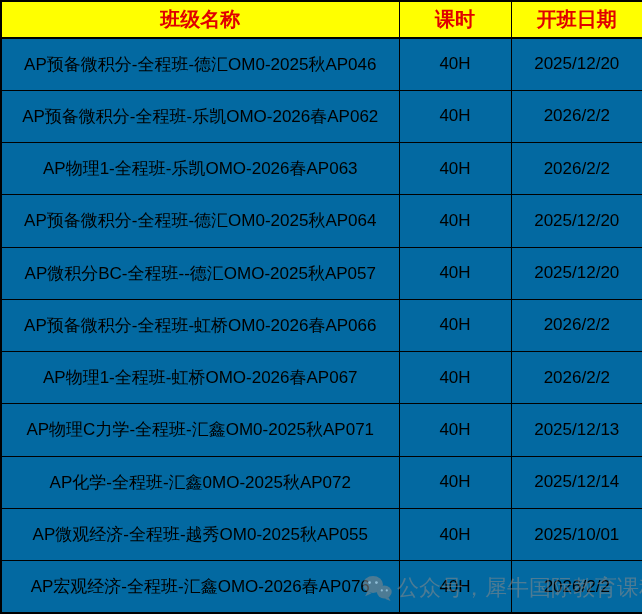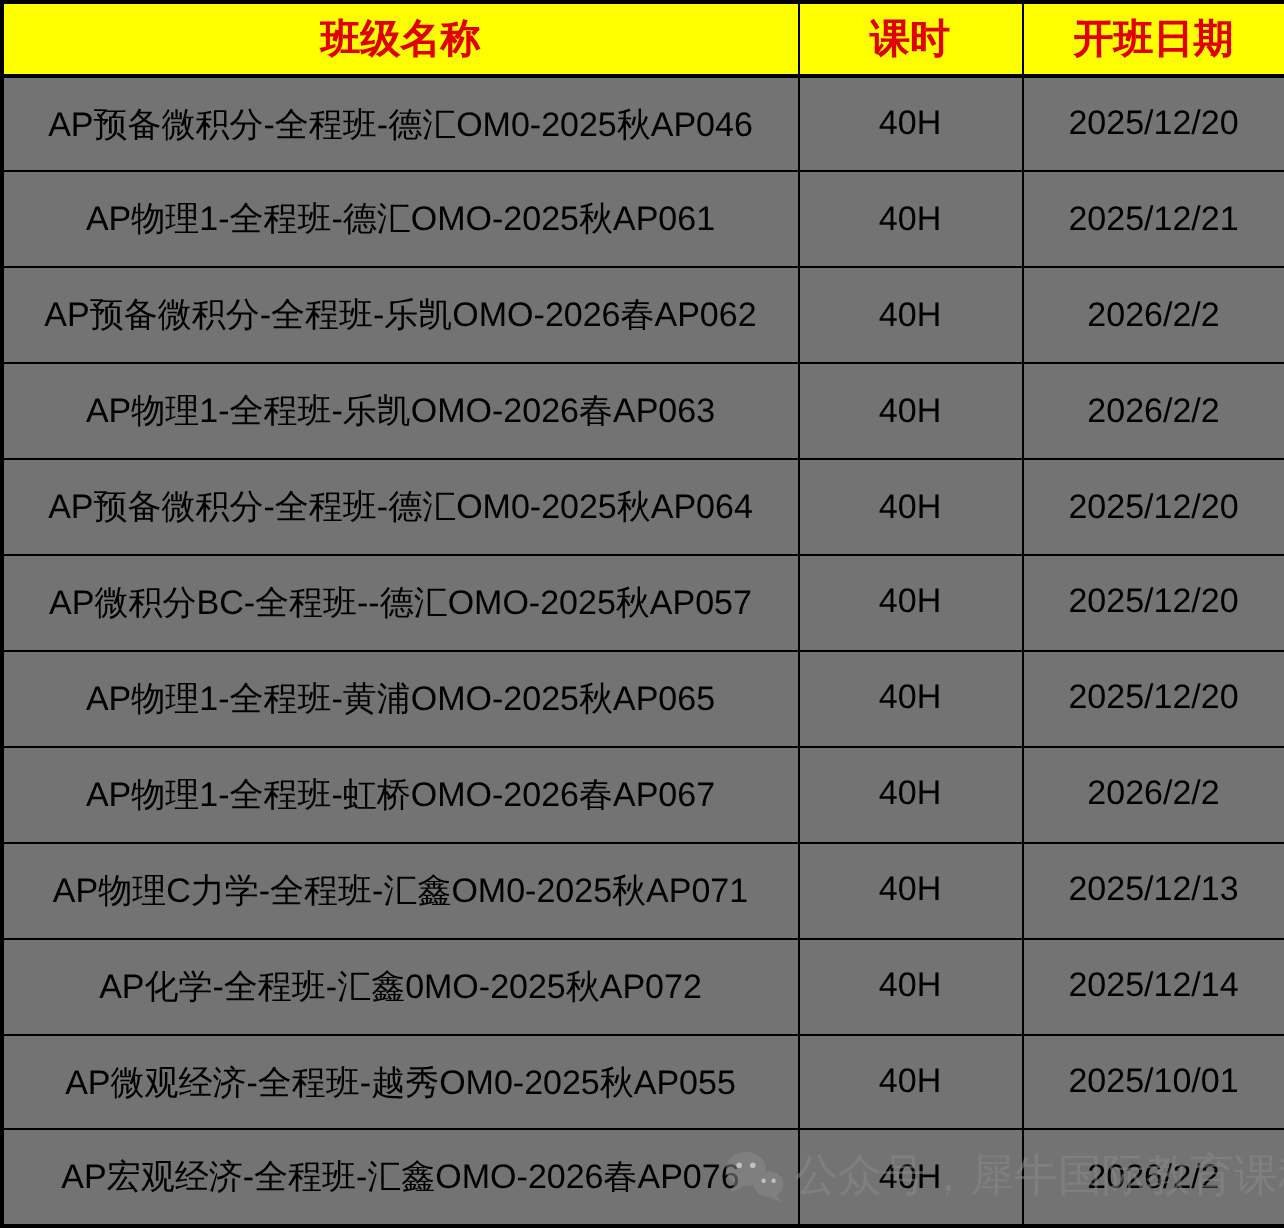--- a/index.html
+++ b/index.html
@@ -36,21 +36,21 @@
     color: var(--header-text, #E00000);
     font-weight: 700;
     font-size: 20px;
     height: 37px;
     border-bottom: 2px solid var(--border, #000);
   }
   tbody td {
     color: var(--text, #000);
     font-size: 17px;
     height: 36px;
-    background: #737373;
+    background: #0369a1;
   }
 
   .watermark {
     position: absolute;
     left: 362px; top: 573px;
     display: flex;
     align-items: center;
     gap: 5px;
     color: var(--watermark, #8a8a8a);
     opacity: 0.55;
@@ -79,48 +79,43 @@
         <th>开班日期</th>
       </tr>
     </thead>
     <tbody id="schedule-body">
         <tr>
       <td>AP预备微积分-全程班-德汇OM0-2025秋AP046</td>
       <td>40H</td>
       <td>2025/12/20</td>
     </tr>
         <tr>
-      <td>AP物理1-全程班-德汇OMO-2025秋AP061</td>
-      <td>40H</td>
-      <td>2025/12/21</td>
-    </tr>
-        <tr>
       <td>AP预备微积分-全程班-乐凯OMO-2026春AP062</td>
       <td>40H</td>
       <td>2026/2/2</td>
     </tr>
         <tr>
       <td>AP物理1-全程班-乐凯OMO-2026春AP063</td>
       <td>40H</td>
       <td>2026/2/2</td>
     </tr>
         <tr>
       <td>AP预备微积分-全程班-德汇OM0-2025秋AP064</td>
       <td>40H</td>
       <td>2025/12/20</td>
     </tr>
         <tr>
       <td>AP微积分BC-全程班--德汇OMO-2025秋AP057</td>
       <td>40H</td>
       <td>2025/12/20</td>
     </tr>
         <tr>
-      <td>AP物理1-全程班-黄浦OMO-2025秋AP065</td>
+      <td>AP预备微积分-全程班-虹桥OM0-2026春AP066</td>
       <td>40H</td>
-      <td>2025/12/20</td>
+      <td>2026/2/2</td>
     </tr>
         <tr>
       <td>AP物理1-全程班-虹桥OMO-2026春AP067</td>
       <td>40H</td>
       <td>2026/2/2</td>
     </tr>
         <tr>
       <td>AP物理C力学-全程班-汇鑫OM0-2025秋AP071</td>
       <td>40H</td>
       <td>2025/12/13</td>

